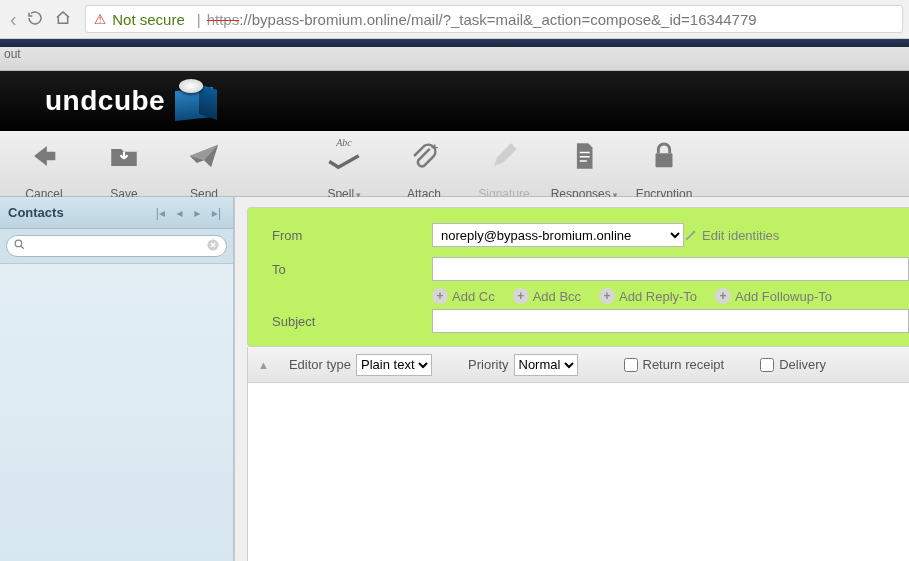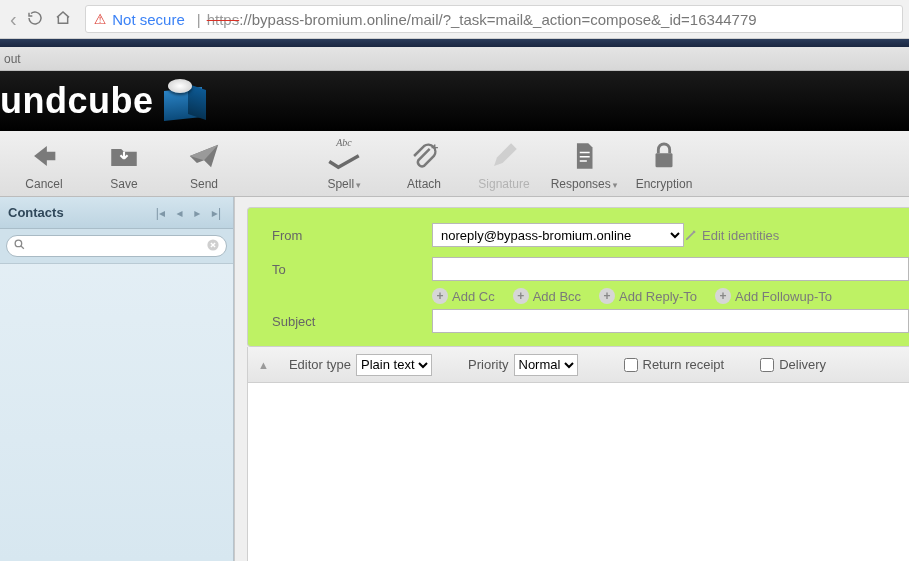--- a/index.html
+++ b/index.html
@@ -4,45 +4,45 @@
 <style>
 * { box-sizing: border-box; margin: 0; padding: 0; }
 body { font-family: "Lucida Grande", Verdana, Arial, Helvetica, sans-serif; font-size: 13px; color: #333; background: #fff; width: 909px; height: 561px; overflow: hidden; }
 
 
 .browser-bar { height: 39px; background: #f1f1f1; display: flex; align-items: center; padding: 0 6px; border-bottom: 1px solid #d0d0d0; }
 .nav-arrow { color: #9e9e9e; font-size: 20px; margin: 0 4px; }
 .nav-reload, .nav-home { color: #7b7b7b; margin: 0 6px; }
 .url-box { flex: 1; height: 28px; background: #fff; border: 1px solid #d5d5d5; border-radius: 3px; margin-left: 8px; display: flex; align-items: center; padding: 0 8px; font-size: 15px; overflow: hidden; white-space: nowrap; }
 .warn-tri { color: #d93025; margin-right: 6px; font-size: 14px; }
-.not-secure { color: #3b82f6; margin-right: 6px; }
+.not-secure { color: #4d7c0f; margin-right: 6px; }
 .url-sep { color: #999; margin: 0 6px; }
 .https-struck { color: #999; text-decoration: line-through; text-decoration-color: #d93025; }
 .url-rest { color: #777; }
 
 
 .blue-strip { height: 8px; background: linear-gradient(#2a3b5a,#1a2640); }
 
 
-.taskbar { height: 24px; background: linear-gradient(#e4e4e4,#d7d7d7); border-bottom: 1px solid #bdbdbd; font-size: 12px; color: #666; padding-left: 4px; display:flex; align-items:center; }
+.taskbar { height: 24px; background: linear-gradient(#e4e4e4,#d7d7d7); border-bottom: 1px solid #bdbdbd; font-size: 12px; color: #666; padding-left: 4px; display:flex; }
 
 
 .header { height: 60px; background: linear-gradient(#1a1a1a,#000); display:flex; align-items:center; padding-left: 0; overflow:hidden; }
-.logo-text { color:#fff; font-size: 36px; font-weight: bold; letter-spacing: 0.5px; }
+.logo-text { color:#fff; font-size: 28px; font-weight: bold; letter-spacing: 0.5px; padding-left: 45px; }
 .logo-cube { width: 48px; height: 48px; margin-left: 6px; position:relative; }
 .cube-top { position:absolute; left:8px; top:2px; width:24px; height:14px; background: radial-gradient(#fff,#c9c9c9); border-radius: 50%; box-shadow: 0 2px 3px rgba(0,0,0,0.5); }
 .cube-body { position:absolute; left:4px; top:12px; width:38px; height:30px; background: linear-gradient(#2b84c6,#0b4a7a); transform: skewY(-6deg); }
 .cube-side { position:absolute; left:28px; top:10px; width:18px; height:30px; background: linear-gradient(#0d5a95,#063354); transform: skewY(18deg); }
 
 
 .toolbar { height: 66px; background: linear-gradient(#f0f0f0,#dedede); border-bottom: 1px solid #bcbcbc; display:flex; align-items:flex-start; padding: 6px 4px 0 4px; }
 .tbtn { width: 80px; text-align:center; color: #5e5e5e; font-size: 12px; cursor: pointer; }
 .tbtn.disabled { color:#b3b3b3; }
 .tbtn .ticon { height: 38px; display:flex; align-items:center; justify-content:center; }
-.tbtn .tlabel { margin-top: 2px; }
+.tbtn .tlabel { margin-top: 12px; }
 .tbtn svg { width: 34px; height: 34px; }
 .tbtn .caret { font-size:9px; color:#888; margin-left:2px; }
 
 
 .bodywrap { display:flex; height: calc(561px - 39px - 8px - 24px - 60px - 66px); }
 .sidebar { width: 234px; background: linear-gradient(#e6f0f6,#d7e7f0); border-right: 1px solid #b6c3cc; display:flex; flex-direction:column; }
 .side-head { height: 32px; background: linear-gradient(#d3e4ee,#bdd4e1); border-bottom:1px solid #a9bdc9; display:flex; align-items:center; padding: 0 8px; justify-content:space-between; }
 .side-head .title { font-weight:bold; color:#30485a; }
 .side-head .pager span { color:#7f97a7; margin: 0 4px; font-size:12px; cursor:pointer; }
 .search-row { padding: 6px; border-bottom:1px solid #b9cad4; background:#cfe1eb; }

